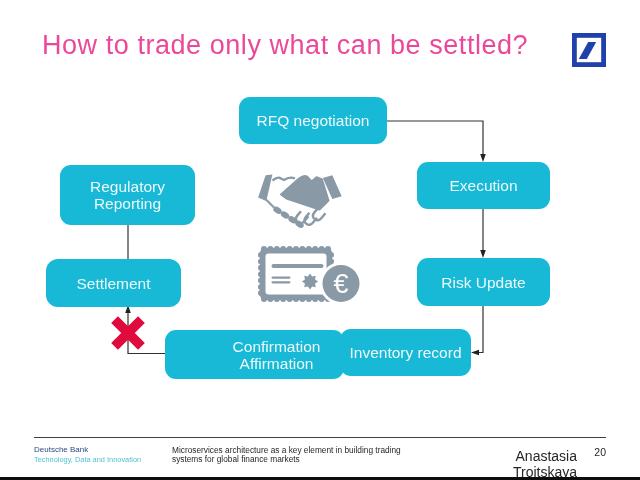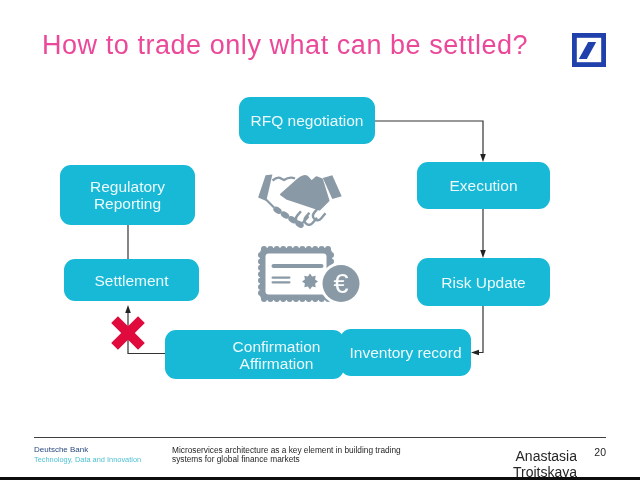--- a/index.html
+++ b/index.html
@@ -2,26 +2,26 @@
 <html><head>
 <meta charset="utf-8">
 <style>
   html,body{margin:0;padding:0;}
   body{width:640px;height:480px;position:relative;background:#ffffff;overflow:hidden;
        font-family:"Liberation Sans",sans-serif;}
   .title{position:absolute;left:42px;top:31.5px;font-size:27px;line-height:27px;color:#ec4899;letter-spacing:0.55px;}
   .box{position:absolute;background:#17b9d7;border-radius:11px;color:#ecfafc;
        display:flex;align-items:center;justify-content:center;text-align:center;
        font-size:15.5px;line-height:17px;}
-  #b-rfq{left:239px;top:97px;width:136px;height:47px;}
+  #b-rfq{left:239px;top:97px;width:148px;height:47px;}
   #b-exe{left:417px;top:162px;width:133px;height:47px;}
   #b-risk{left:417px;top:258px;width:133px;height:48px;}
   #b-inv{left:340px;top:329px;width:131px;height:47px;}
   #b-conf{left:165px;top:330px;width:135px;height:49px;padding-left:44px;}
-  #b-set{left:64px;top:259px;width:135px;height:42px;}
+  #b-set{left:46px;top:259px;width:135px;height:48px;border-radius:12px;}
   #b-reg{left:60px;top:165px;width:135px;height:60px;}
   svg.overlay{position:absolute;left:0;top:0;}
   .ftline{position:absolute;left:34px;top:437px;width:572px;height:1px;background:#404040;}
   .db1{position:absolute;left:34px;top:445px;font-size:8px;color:#2a4a80;}
   .db2{position:absolute;left:34px;top:454.5px;font-size:7.4px;color:#4ec2d3;}
   .ctr{position:absolute;left:172px;top:445.5px;width:234px;font-size:8.3px;line-height:9.2px;color:#262626;}
   .name{position:absolute;left:452px;top:447.5px;width:125px;text-align:right;font-size:14px;color:#262626;}
   .pg{position:absolute;left:586px;top:445.5px;width:20px;text-align:right;font-size:10.5px;color:#262626;}
   .bbar{position:absolute;left:0;top:477px;width:640px;height:3px;background:#0d0d0d;}
 </style>

